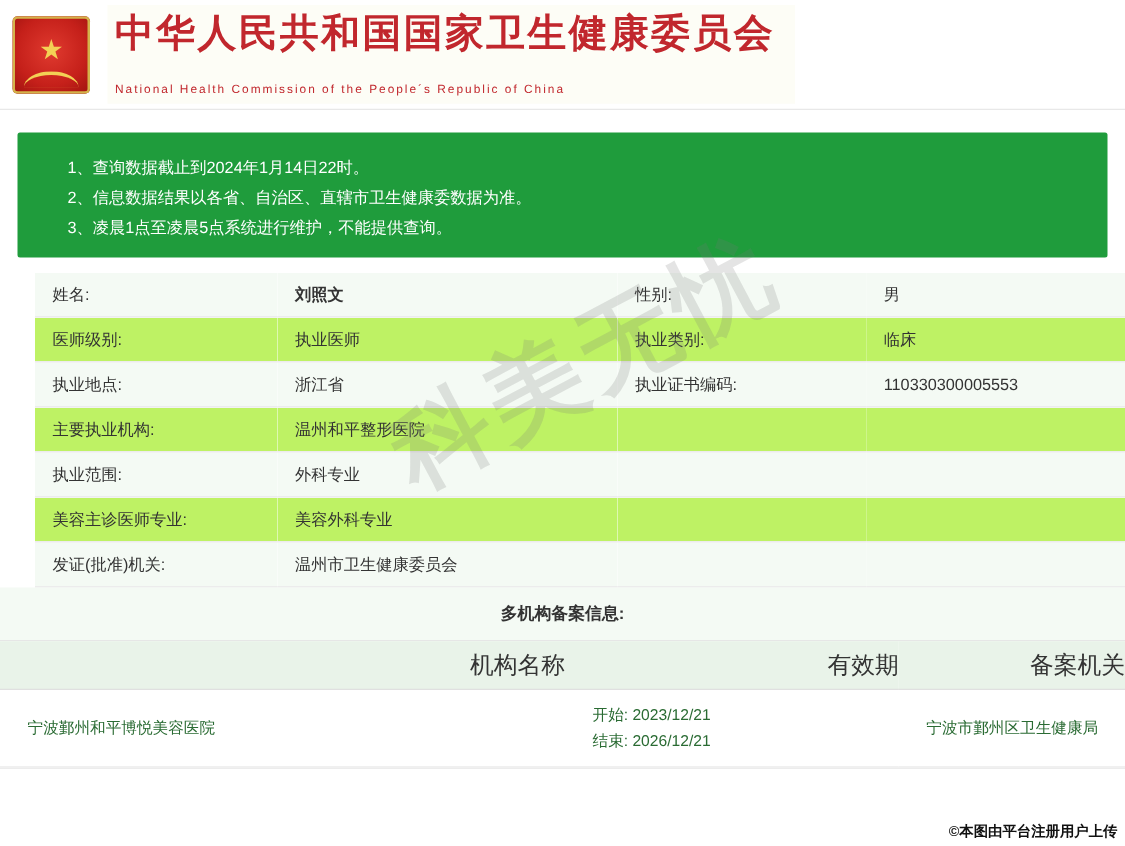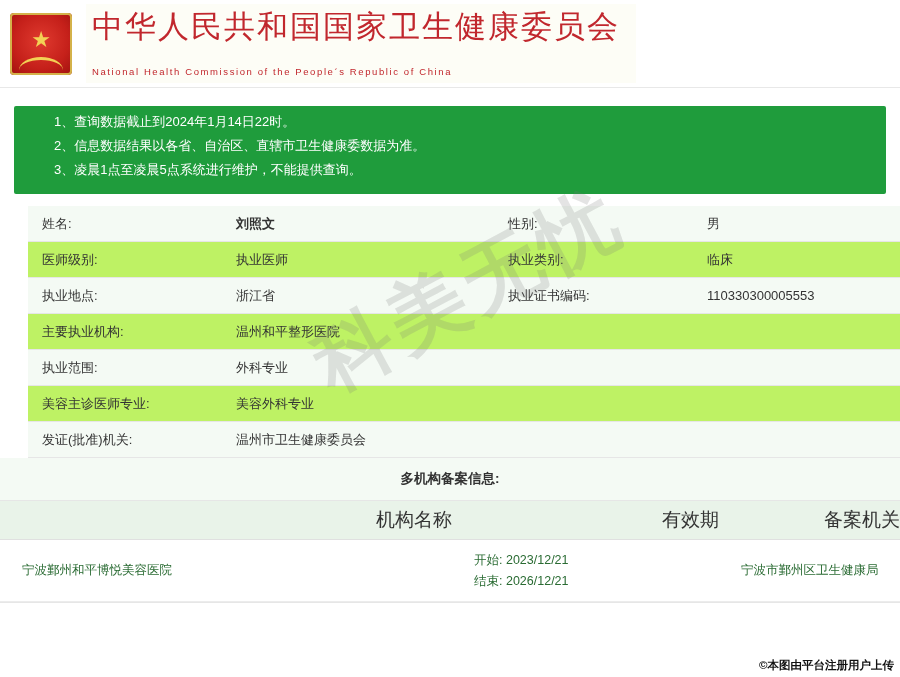--- a/index.html
+++ b/index.html
@@ -56,21 +56,21 @@
     border-radius: 50% / 100% 100% 0 0;
   }
   .title-block {
     margin-left: 14px;
     background: #fdfdf6;
     padding: 4px 16px 6px 6px;
   }
   .title-cn {
     font-family: "Liberation Serif", "DejaVu Serif", serif;
     font-size: 31px;
-    font-weight: normal;
+    font-weight: bold;
     color: #c1272d;
     letter-spacing: 2px;
     line-height: 1.25;
     white-space: nowrap;
   }
   .title-en {
     font-size: 9.5px;
     color: #c1272d;
     letter-spacing: 1.6px;
     white-space: nowrap;
@@ -78,21 +78,21 @@
   }
 
   
   .notice-wrap {
     padding: 18px 14px 12px 14px;
   }
   .notice {
     background: #1f9c3c;
     color: #ffffff;
     border-radius: 2px;
-    padding: 4px 10px 12px 40px;
+    padding: 16px 10px 12px 40px;
     line-height: 1.85;
     font-size: 13px;
   }
   .notice div { white-space: nowrap; }
 
   
   .info-table {
     width: 100%;
     border-collapse: collapse;
     table-layout: fixed;

